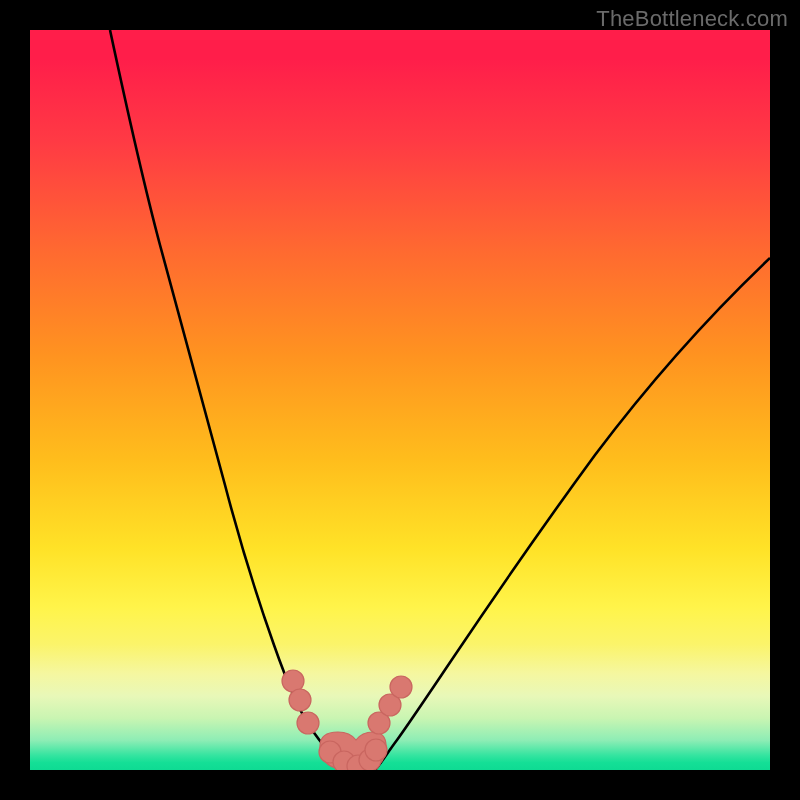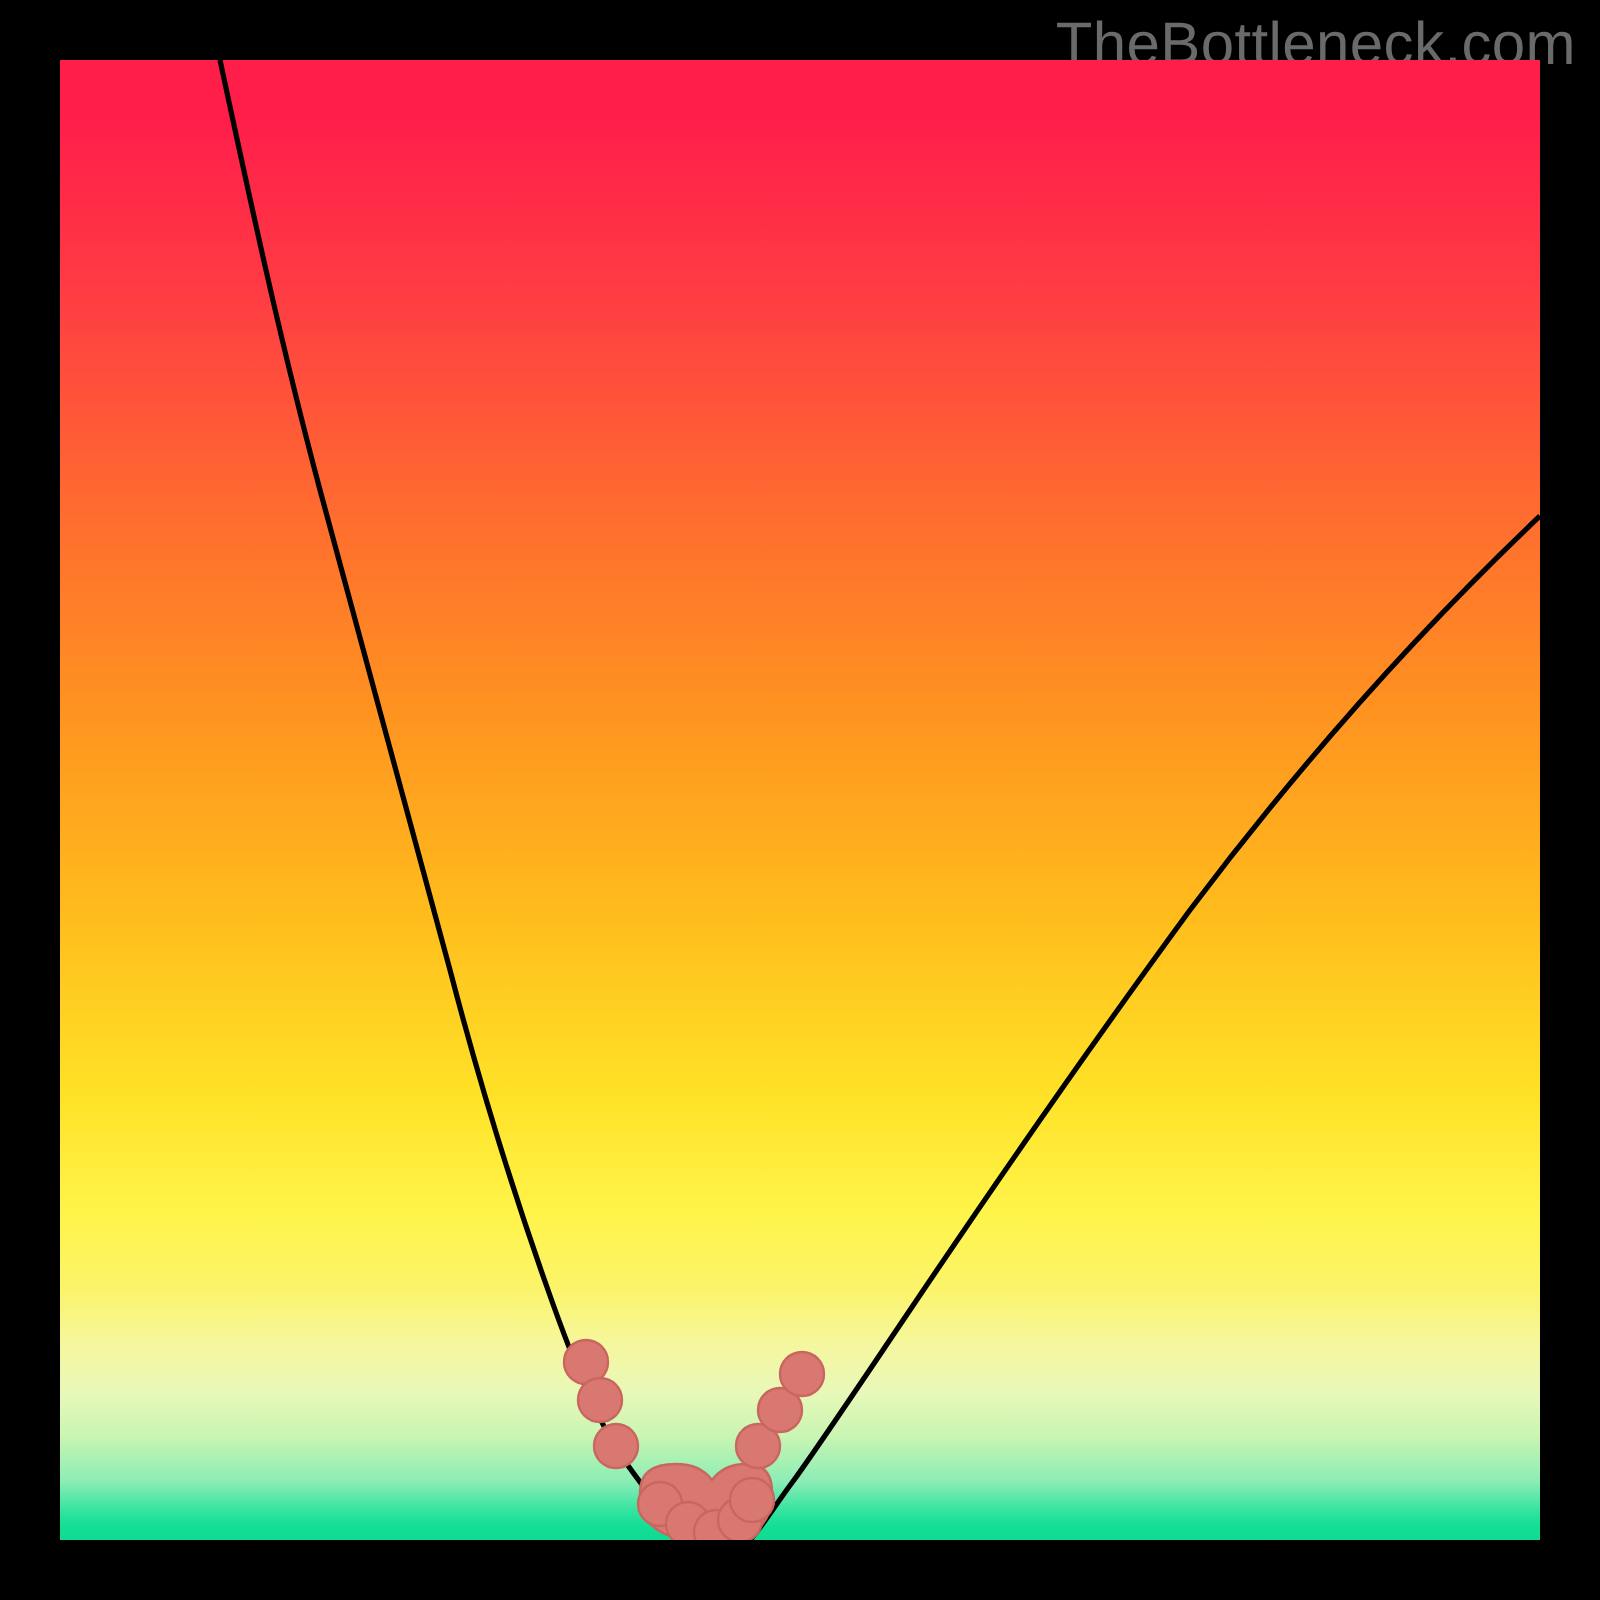--- a/index.html
+++ b/index.html
@@ -40,21 +40,21 @@
       #35e4a0 98%,
       #14df96 99%,
       #0edb93 100%
     );
   }
   .watermark {
     position: absolute;
     top: 6px;
     right: 12px;
     color: #6a6a6a;
-    font-size: 30px;
+    font-size: 22px;
     font-weight: 400;
     letter-spacing: 0.2px;
   }
   svg.curve {
     position: absolute;
     inset: 0;
   }
   .dot {
     fill: #d97870;
     stroke: #c96660;

